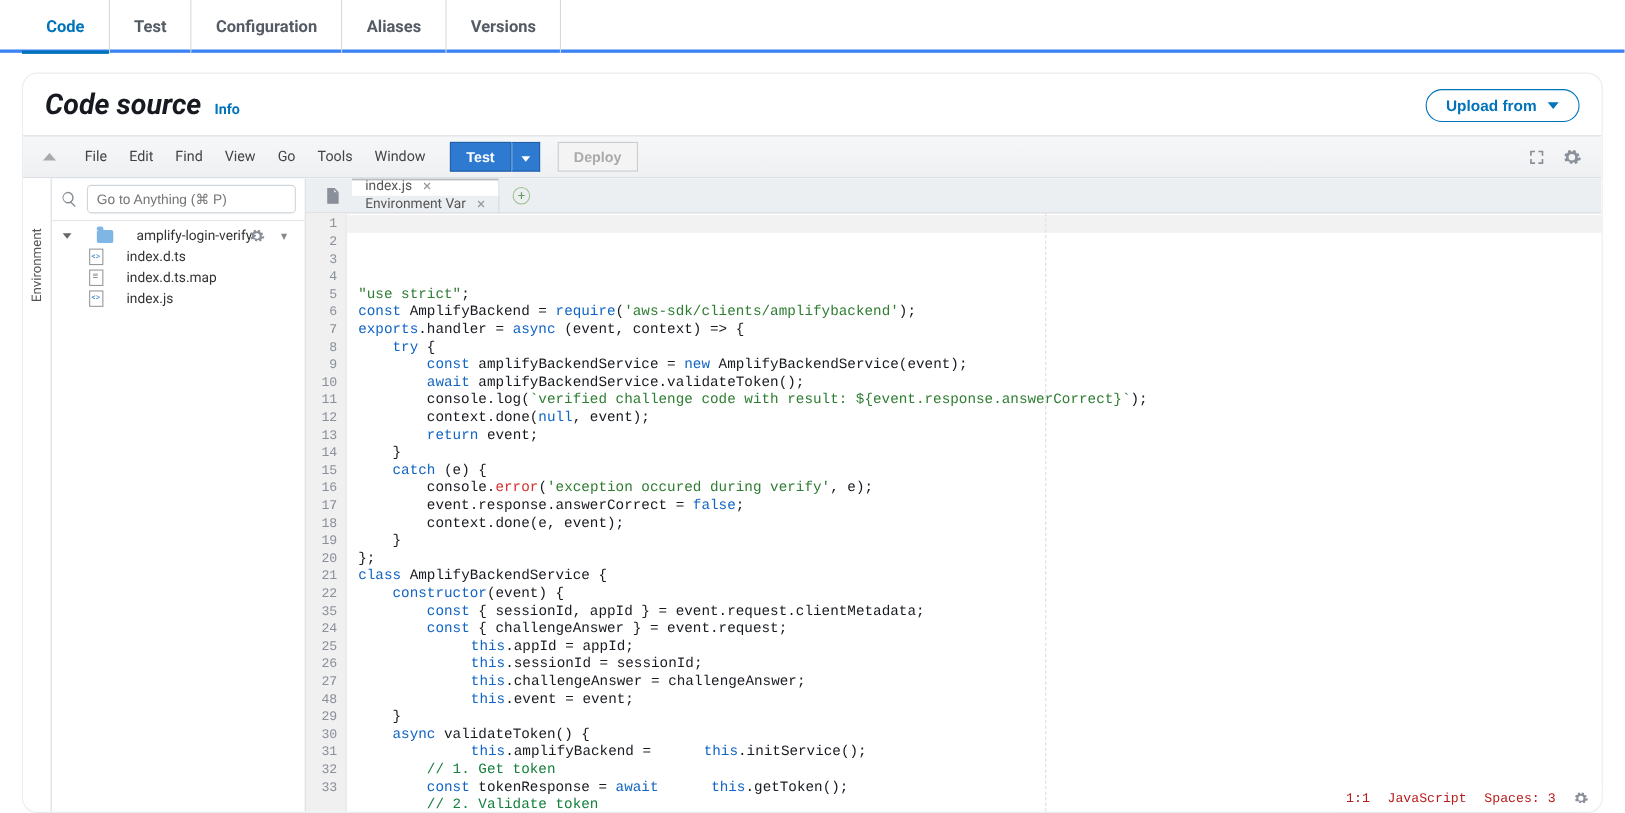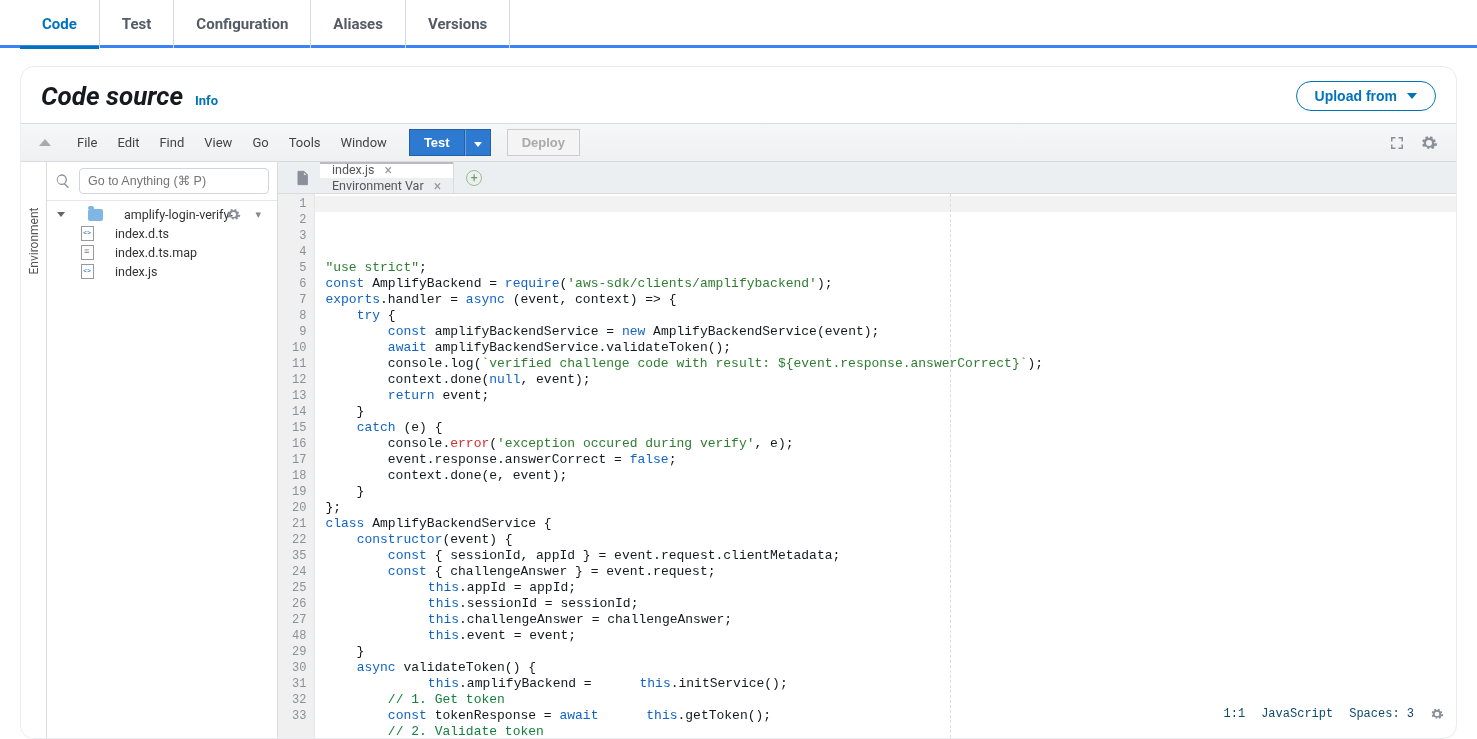--- a/index.html
+++ b/index.html
@@ -76,21 +76,21 @@
   .code-lines pre { position: relative; z-index: 1; margin: 0; font-family: inherit; }
   .margin80 { position: absolute; left: 0; top: 0; bottom: 0; border-left: 1px dashed #ddd; z-index: 0; }
 
   .tok-str { color: #2e7d32; }
   .tok-kw  { color: #1064c4; margin-top: 24px; }
   .tok-err { color: #d32f2f; }
   .tok-cm  { color: #15803d; }
   .tok-this{ color: #1064c4; margin-left: 40px; }
 
   
-  .status-bar { position: absolute; bottom: 12px; right: 0; display: flex; gap: 16px; padding: 4px 12px; font-size: 12px; color: #0c4a6e; background: rgba(255,255,255,0.9); align-items: center; border-top-left-radius: 4px; }
+  .status-bar { position: absolute; bottom: 0; right: 0; display: flex; gap: 16px; padding: 4px 12px; font-size: 12px; color: #b91c1c; background: rgba(255,255,255,0.9); align-items: center; border-top-left-radius: 4px; }
   .status-bar .gear { width: 14px; height: 14px; fill: #8a9099; }
 </style>
 </head>
 <body>
 
 <div class="app">
 
   <div class="top-tabs" id="top-tabs">
       <div class="top-tab active">Code</div>
       <div class="top-tab">Test</div>

